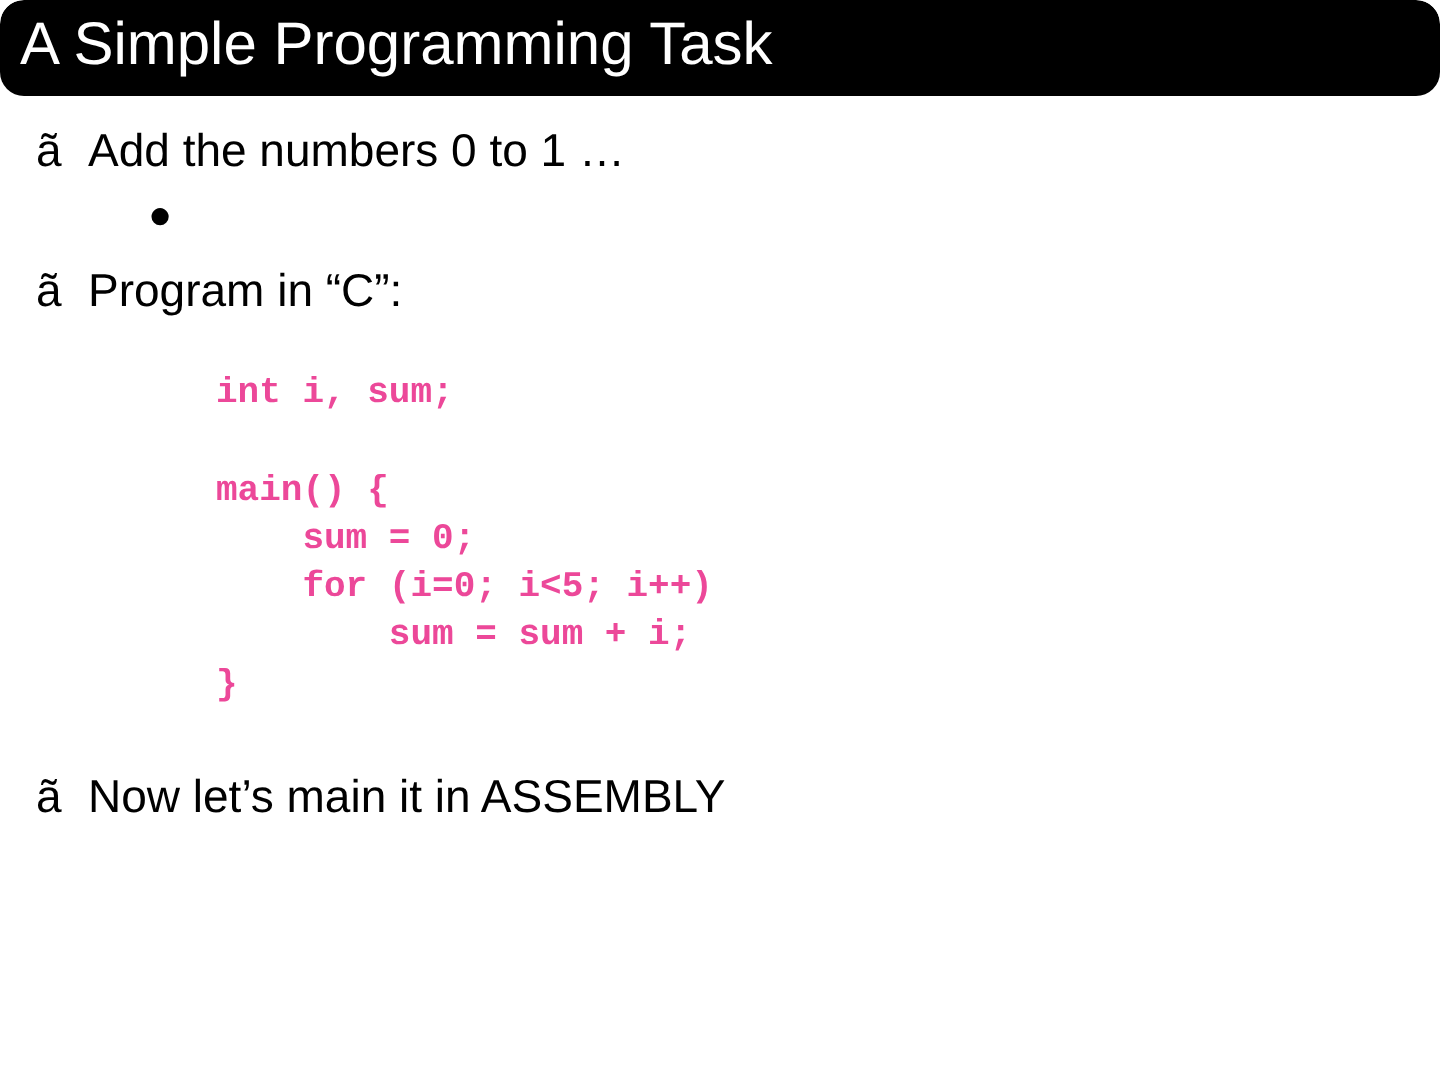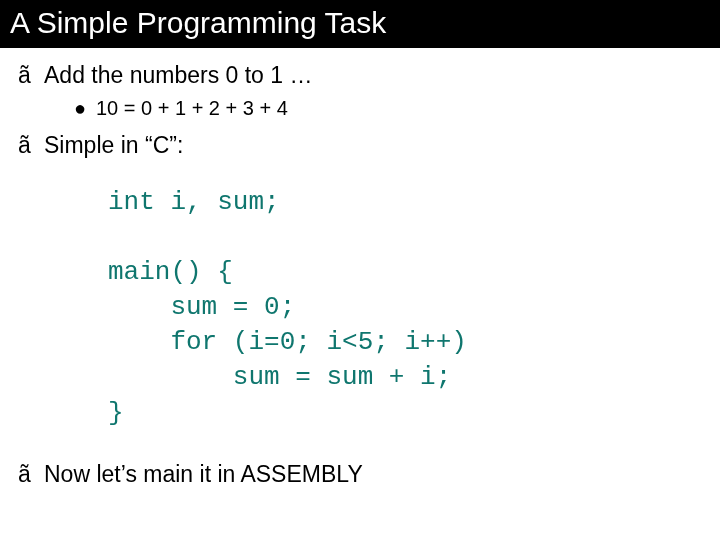--- a/index.html
+++ b/index.html
@@ -1,15 +1,15 @@
 <!DOCTYPE html>
 <html><head>
   <meta charset="utf-8">
   <style>
-    * { margin: 0; padding: 0; box-sizing: border-box; }
+    * { margin: 0; padding: 0; box-sizing: border-box; border-radius: 12px; }
     body {
       width: 720px;
       height: 540px;
       background: #fff;
       font-family: Verdana, Geneva, sans-serif;
       overflow: hidden;
     }
     .title-bar {
       background: #000;
       color: #fff;
@@ -39,47 +39,47 @@
       font-size: 20px;
       color: #000;
     }
     .lvl2 .bullet {
       width: 22px;
       flex-shrink: 0;
       font-family: Arial, sans-serif;
     }
     .code-block {
       font-family: "Courier New", Courier, monospace;
-      font-size: 26px;
+      font-size: 18px;
       white-space: pre;
       padding: 22px 0 26px 108px;
       line-height: 1.35;
-      color: #0f766e;
+      color: #ec4899;
+      font-weight: bold;
     }
   </style>
 </head>
 <body>
 
 <div class="title-bar">A Simple Programming Task</div>
 
 <div class="content">
 
   <div class="lvl1">
     <span class="bullet">ã</span>
     <span>Add the numbers 0 to 1 …</span>
   </div>
 
   <div class="lvl2">
     <span class="bullet">●</span>
-    <span>10 = 0 + 1 + 2 + 3 + 4</span>
   </div>
 
   <div class="lvl1">
     <span class="bullet">ã</span>
-    <span>Simple in “C”:</span>
+    <span>Program in “C”:</span>
   </div>
 
   <div class="code-block">int i, sum;
 
 main() {
     sum = 0;
     for (i=0; i&lt;5; i++)
         sum = sum + i;
 }</div>
 

